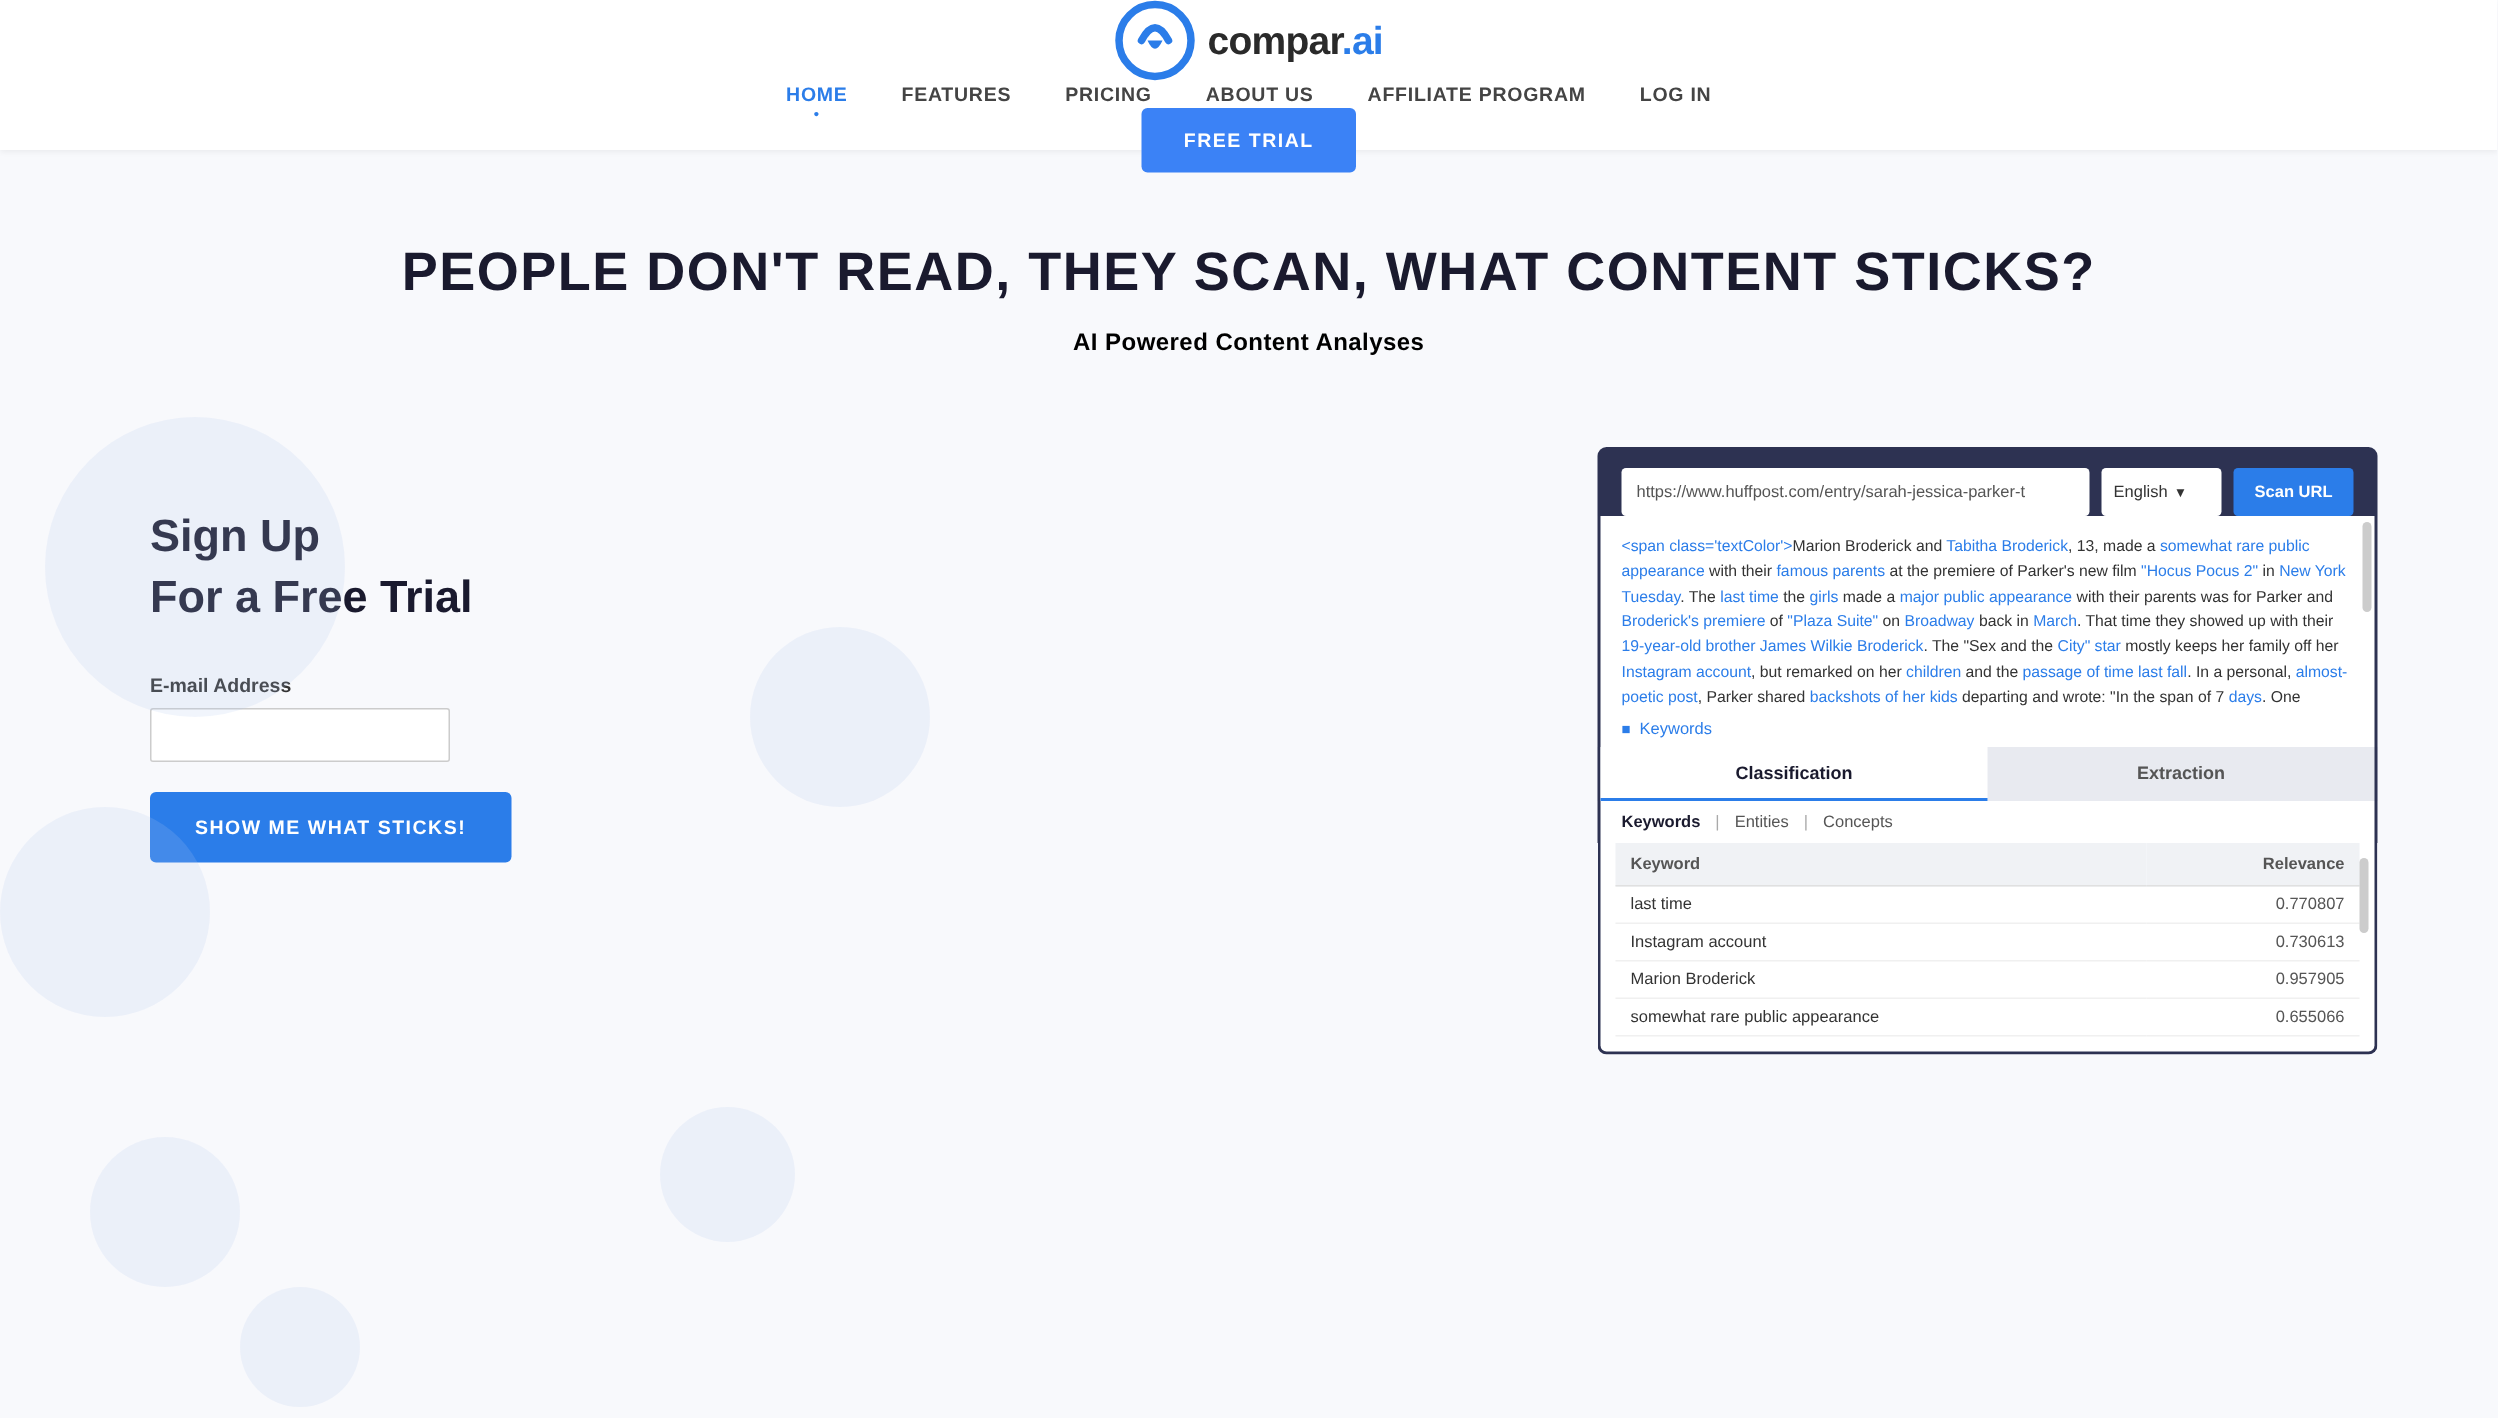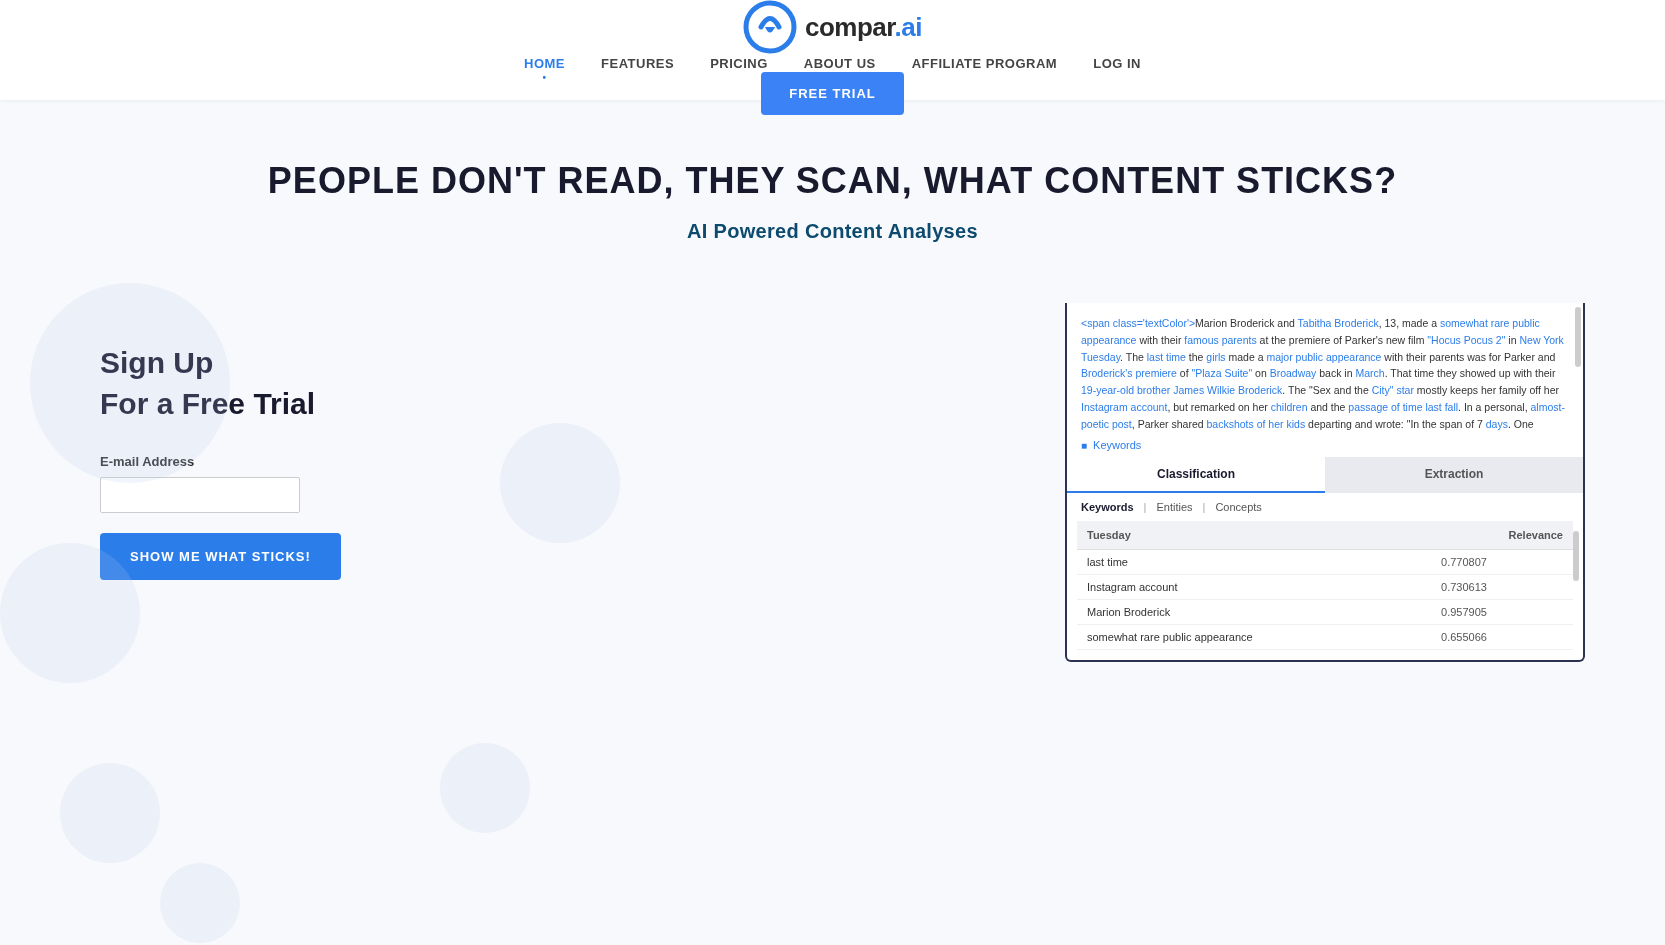--- a/index.html
+++ b/index.html
@@ -79,23 +79,23 @@
     }
     .hero h1 {
       font-size: 36px;
       font-weight: 900;
       letter-spacing: 1px;
       color: #1a1a2e;
       text-transform: uppercase;
       margin-bottom: 18px;
     }
     .hero p {
-      font-size: 20px;
+      font-size: 16px;
       font-weight: 600;
-      color: #0c4a6e;
+      color: #000000;
       letter-spacing: 0.3px;
     }
 
     
     .main-section {
       display: flex;
       justify-content: space-between;
       align-items: flex-start;
       padding: 40px 80px 40px 100px;
       gap: 40px;
@@ -313,21 +313,21 @@
       color: #555;
       font-weight: 600;
       border-bottom: 1px solid #e0e0e0;
     }
     table.kw-table th:last-child { text-align: right; }
     table.kw-table td {
       padding: 6px 10px;
       border-bottom: 1px solid #f0f0f0;
       color: #333;
     }
-    table.kw-table td:last-child { text-align: left; color: #555; }
+    table.kw-table td:last-child { text-align: right; color: #555; }
     .data-table-wrap::after {
       content: '';
       position: absolute;
       right: 4px;
       top: 10px;
       width: 6px;
       height: 50px;
       background: #ccc;
       border-radius: 3px;
     }
@@ -390,20 +390,30 @@
       <span>Sign Up</span><br>
       <span>For a Free Trial</span>
     </h2>
     <label class="email-label">E-mail Address</label>
     <input class="email-input" type="email" style="">
     <button class="cta-btn">SHOW ME WHAT STICKS!</button>
   </div>
 
   <div class="app-preview">
 
+    <div class="panel-top">
+      <div class="panel-url-bar">
+        <div class="url-input-mock">https://www.huffpost.com/entry/sarah-jessica-parker-t</div>
+        <div class="lang-select-mock">
+          <span>English</span>
+          <span style="font-size:9px;">▼</span>
+        </div>
+        <button class="scan-btn-mock">Scan URL</button>
+      </div>
+    </div>
 
     <div class="panel-text-area">
       <span class="hl-blue">&lt;span class='textColor'&gt;</span>Marion Broderick and <span class="hl-blue">Tabitha Broderick</span>, 13, made a <span class="hl-blue">somewhat rare public appearance</span> with their <span class="hl-blue">famous parents</span> at the premiere of Parker's new film <span class="hl-blue">"Hocus Pocus 2"</span> in <span class="hl-blue">New York Tuesday</span>. The <span class="hl-blue">last time</span> the <span class="hl-blue">girls</span> made a <span class="hl-blue">major public appearance</span> with their parents was for Parker and <span class="hl-blue">Broderick's premiere</span> of <span class="hl-blue">"Plaza Suite"</span> on <span class="hl-blue">Broadway</span> back in <span class="hl-blue">March</span>. That time they showed up with their <span class="hl-blue">19-year-old brother James Wilkie Broderick</span>. The "Sex and the <span class="hl-blue">City" star</span> mostly keeps her family off her <span class="hl-blue">Instagram account</span>, but remarked on her <span class="hl-blue">children</span> and the <span class="hl-blue">passage of time last fall</span>. In a personal, <span class="hl-blue">almost-poetic post</span>, Parker shared <span class="hl-blue">backshots of her kids</span> departing and wrote: "In the span of 7 <span class="hl-blue">days</span>. One crosses the  into his . The other 2 into 7th
     </div>
 
     <div class="keywords-bar">
       <span class="kw-dot">■</span>
       <span>Keywords</span>
     </div>
 
@@ -417,21 +427,21 @@
       <span class="sep">|</span>
       <span>Entities</span>
       <span class="sep">|</span>
       <span>Concepts</span>
     </div>
 
     <div class="data-table-wrap">
       <table class="kw-table">
         <thead>
           <tr>
-            <th>Tuesday</th>
+            <th>Keyword</th>
             <th>Relevance</th>
           </tr>
         </thead>
         <tbody id="table-body">
         <tr>
       <td>last time</td>
       <td>0.770807</td>
     </tr>
             <tr>
       <td>Instagram account</td>

